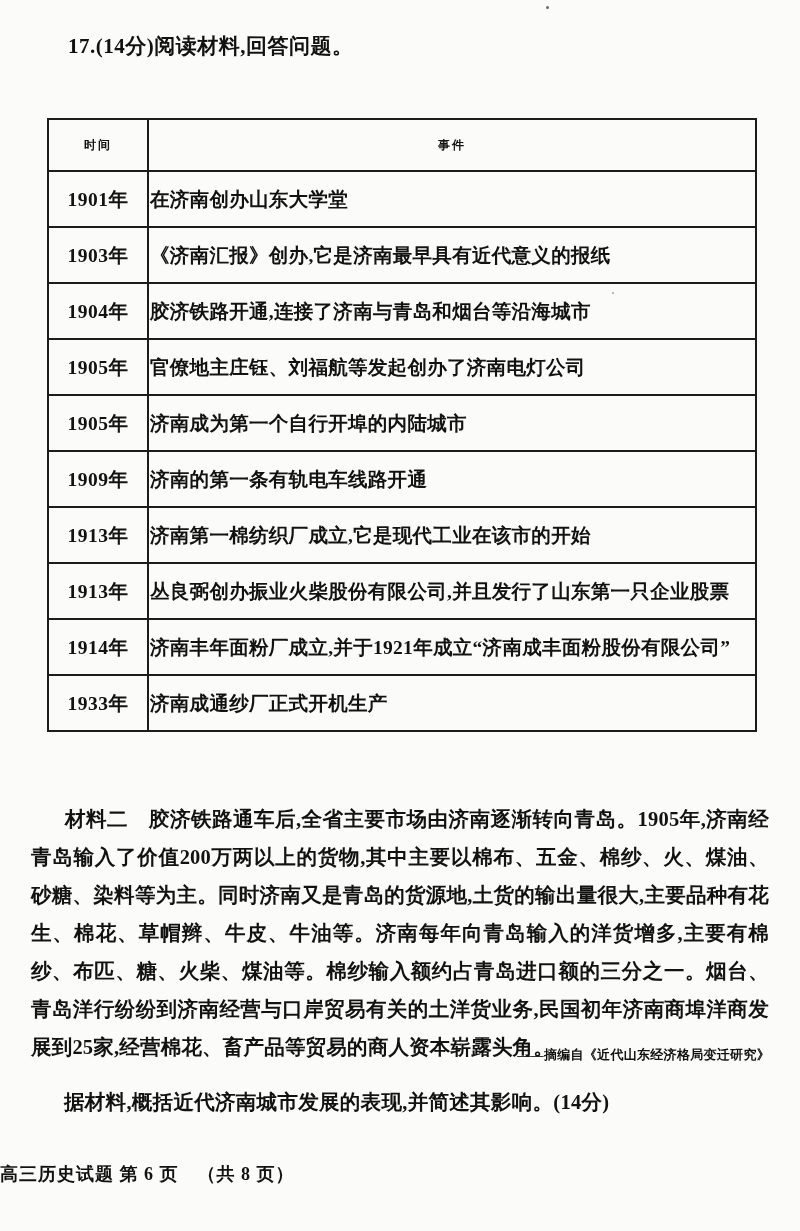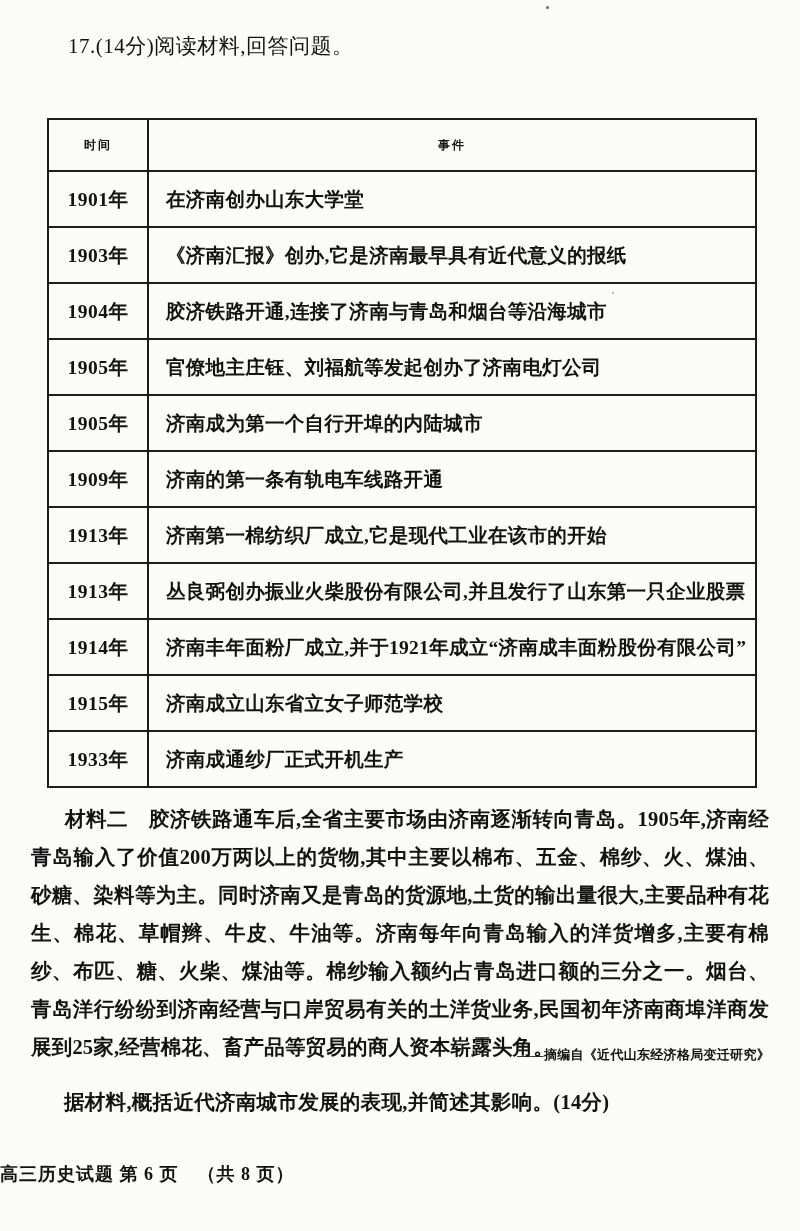--- a/index.html
+++ b/index.html
@@ -15,21 +15,21 @@
   .page {
     position: relative;
     width: 800px;
     height: 1231px;
   }
   .q-head {
     position: absolute;
     left: 68px;
     top: 32px;
     font-size: 21px;
-    font-weight: 400;
+    font-weight: 700;
     letter-spacing: 0.5px;
   }
   .mat1-line {
     position: absolute;
     left: 66px;
     top: 72px;
     width: 690px;
     font-size: 21px;
     font-weight: 700;
   }
@@ -54,21 +54,21 @@
     text-align: center;
     letter-spacing: 2px;
   }
   .events-table td {
     height: 52px;
     font-size: 19.5px;
     font-weight: 600;
   }
   .col-time { width: 100px; }
   .td-time { text-align: center; letter-spacing: 0.5px; }
-  .td-event { padding-left: 17px; letter-spacing: 0.3px; }
+  .td-event { padding-left: 1px; letter-spacing: 0.3px; }
   .mat2 {
     position: absolute;
     left: 31px;
     top: 800px;
     width: 738px;
     font-size: 20.5px;
     font-weight: 600;
     line-height: 38px;
     text-align: justify;
     text-justify: inter-ideograph;
@@ -160,24 +160,20 @@
       </tr>
       <tr>
         <td class="td-time">1913年</td>
         <td class="td-event">丛良弼创办振业火柴股份有限公司,并且发行了山东第一只企业股票</td>
       </tr>
       <tr>
         <td class="td-time">1914年</td>
         <td class="td-event">济南丰年面粉厂成立,并于1921年成立“济南成丰面粉股份有限公司”</td>
       </tr>
       <tr>
-        <td class="td-time">1915年</td>
-        <td class="td-event">济南成立山东省立女子师范学校</td>
-      </tr>
-      <tr>
         <td class="td-time">1933年</td>
         <td class="td-event">济南成通纱厂正式开机生产</td>
       </tr>
     </tbody>
   </table>
 
   <div class="mat2"><span class="mat2-label">材料二</span><span> </span><span>胶济铁路通车后,全省主要市场由济南逐渐转向青岛。1905年,济南经青岛输入了价值200万两以上的货物,其中主要以棉布、五金、棉纱、火、煤油、砂糖、染料等为主。同时济南又是青岛的货源地,土货的输出量很大,主要品种有花生、棉花、草帽辫、牛皮、牛油等。济南每年向青岛输入的洋货增多,主要有棉纱、布匹、糖、火柴、煤油等。棉纱输入额约占青岛进口额的三分之一。烟台、青岛洋行纷纷到济南经营与口岸贸易有关的土洋货业务,民国初年济南商埠洋商发展到25家,经营棉花、畜产品等贸易的商人资本崭露头角。</span></div>
 
   <div class="citation">——摘编自《近代山东经济格局变迁研究》</div>
 

